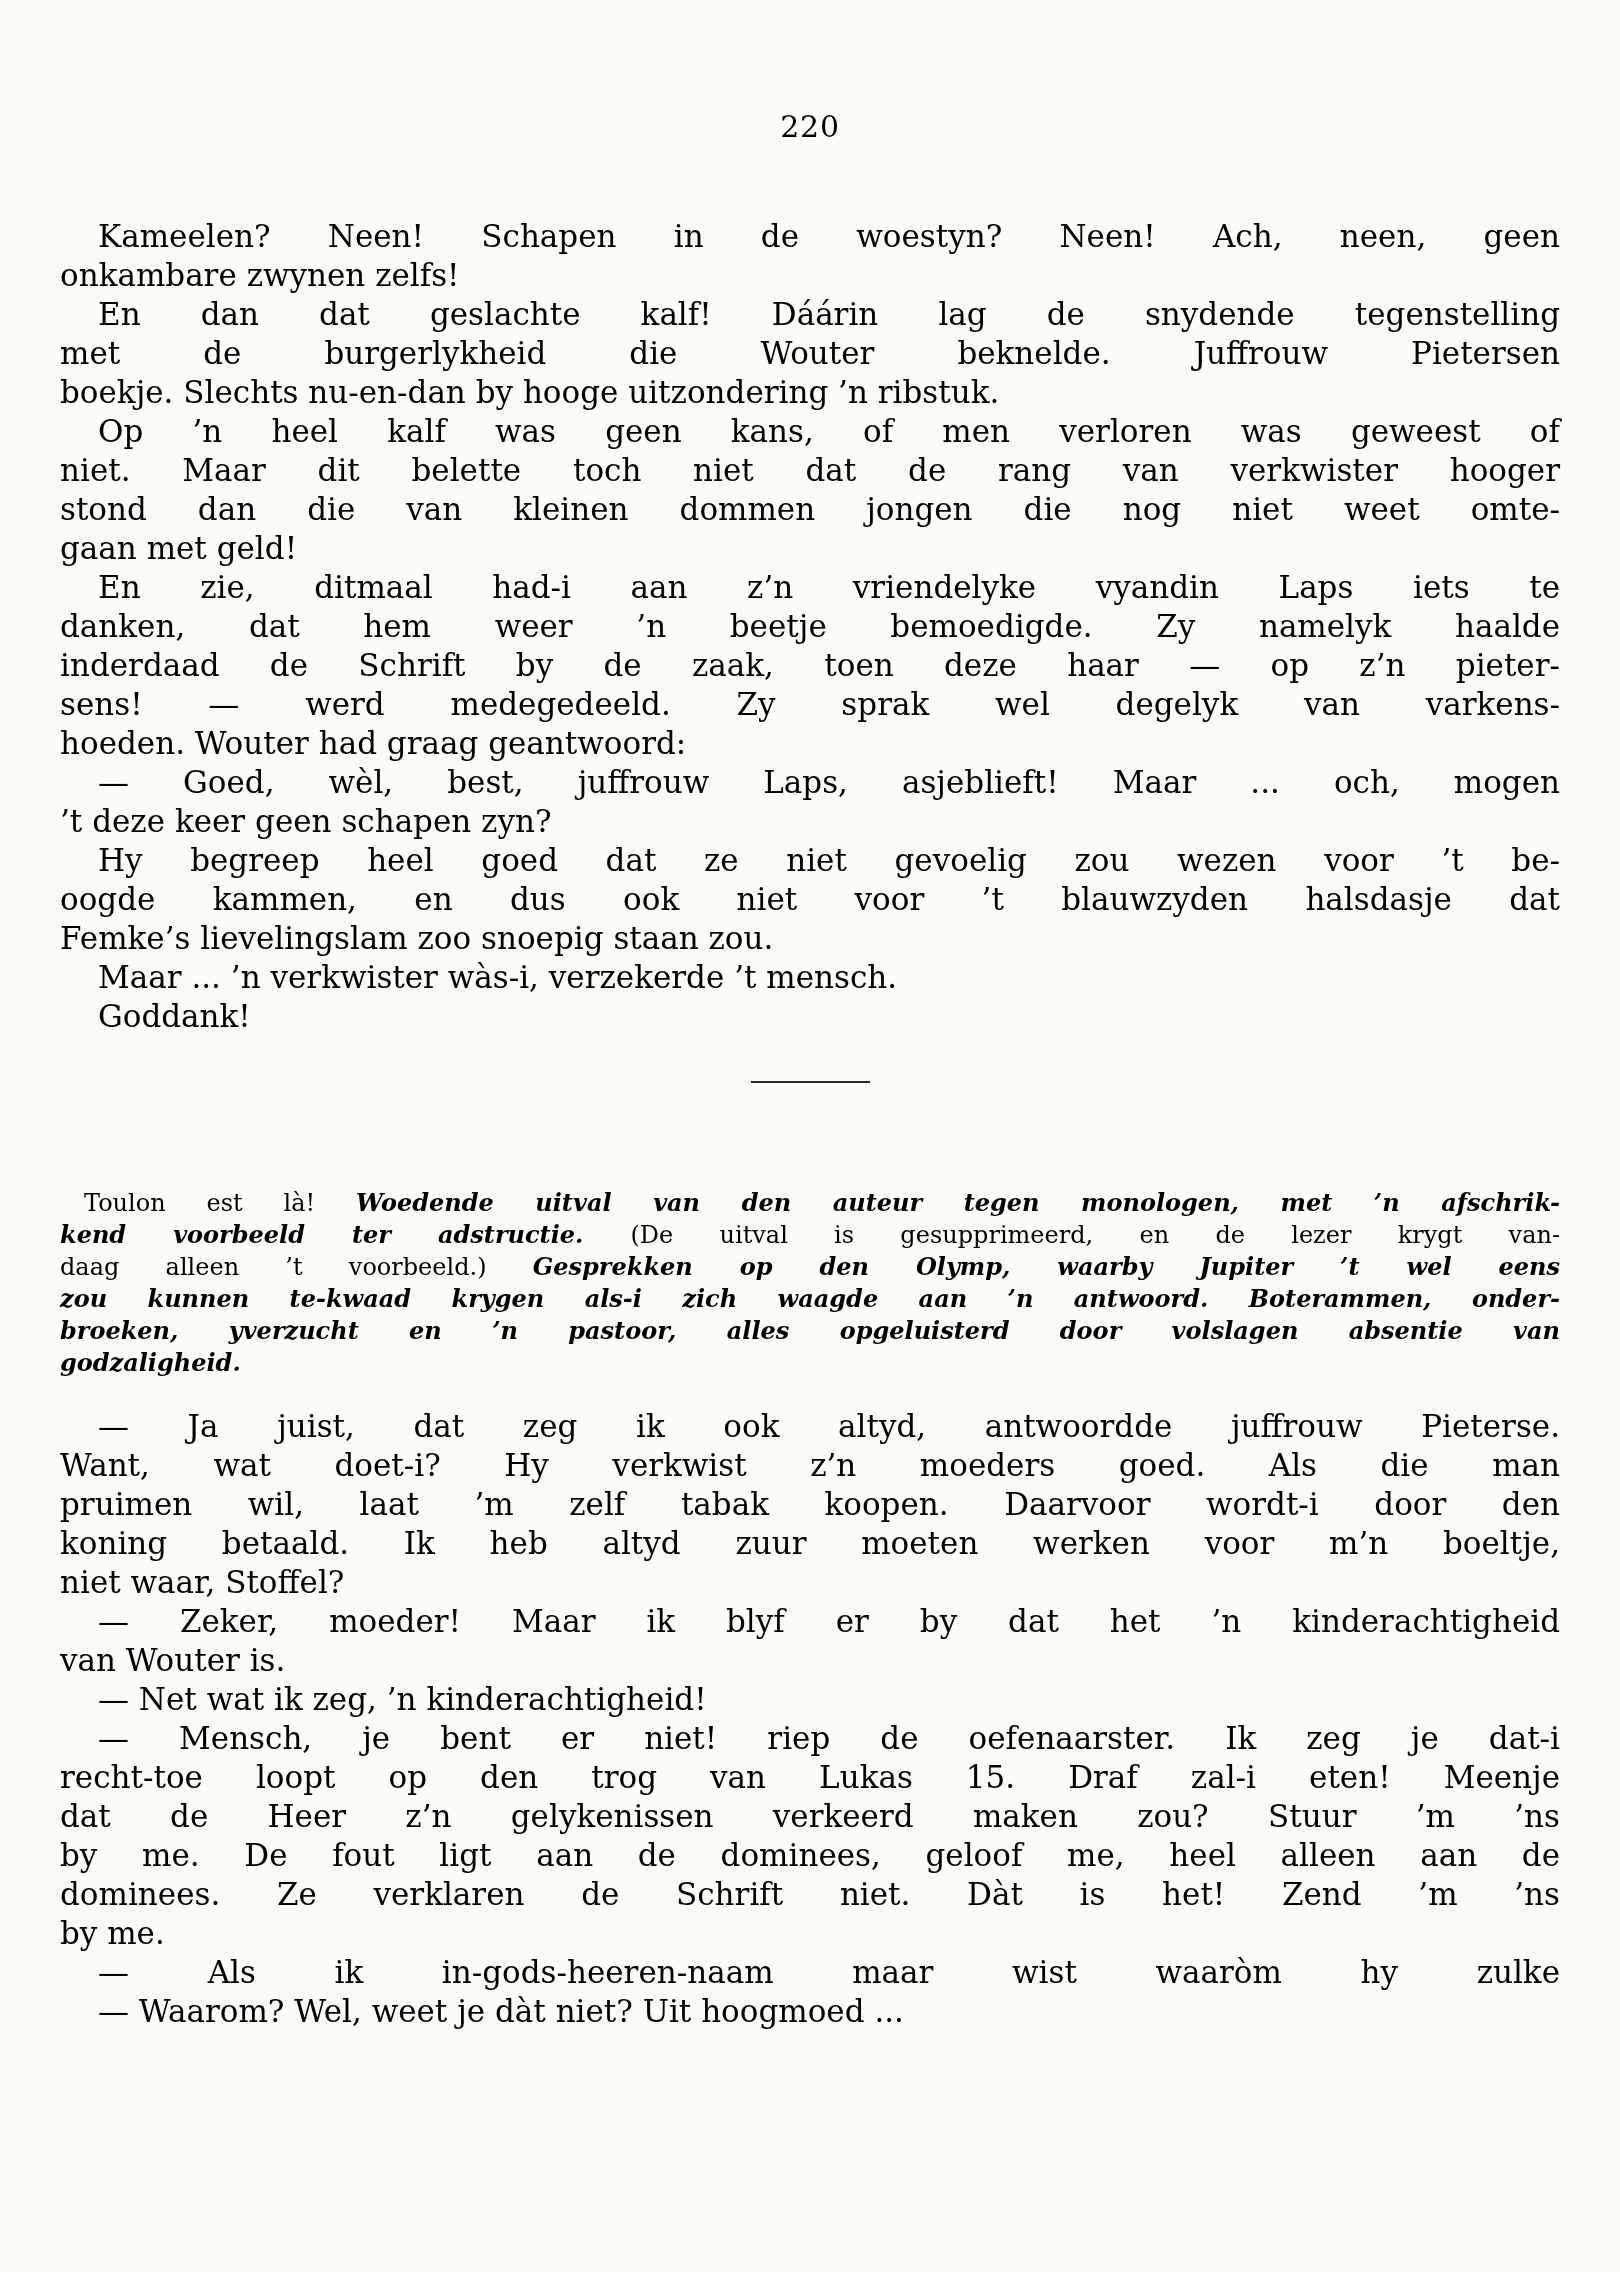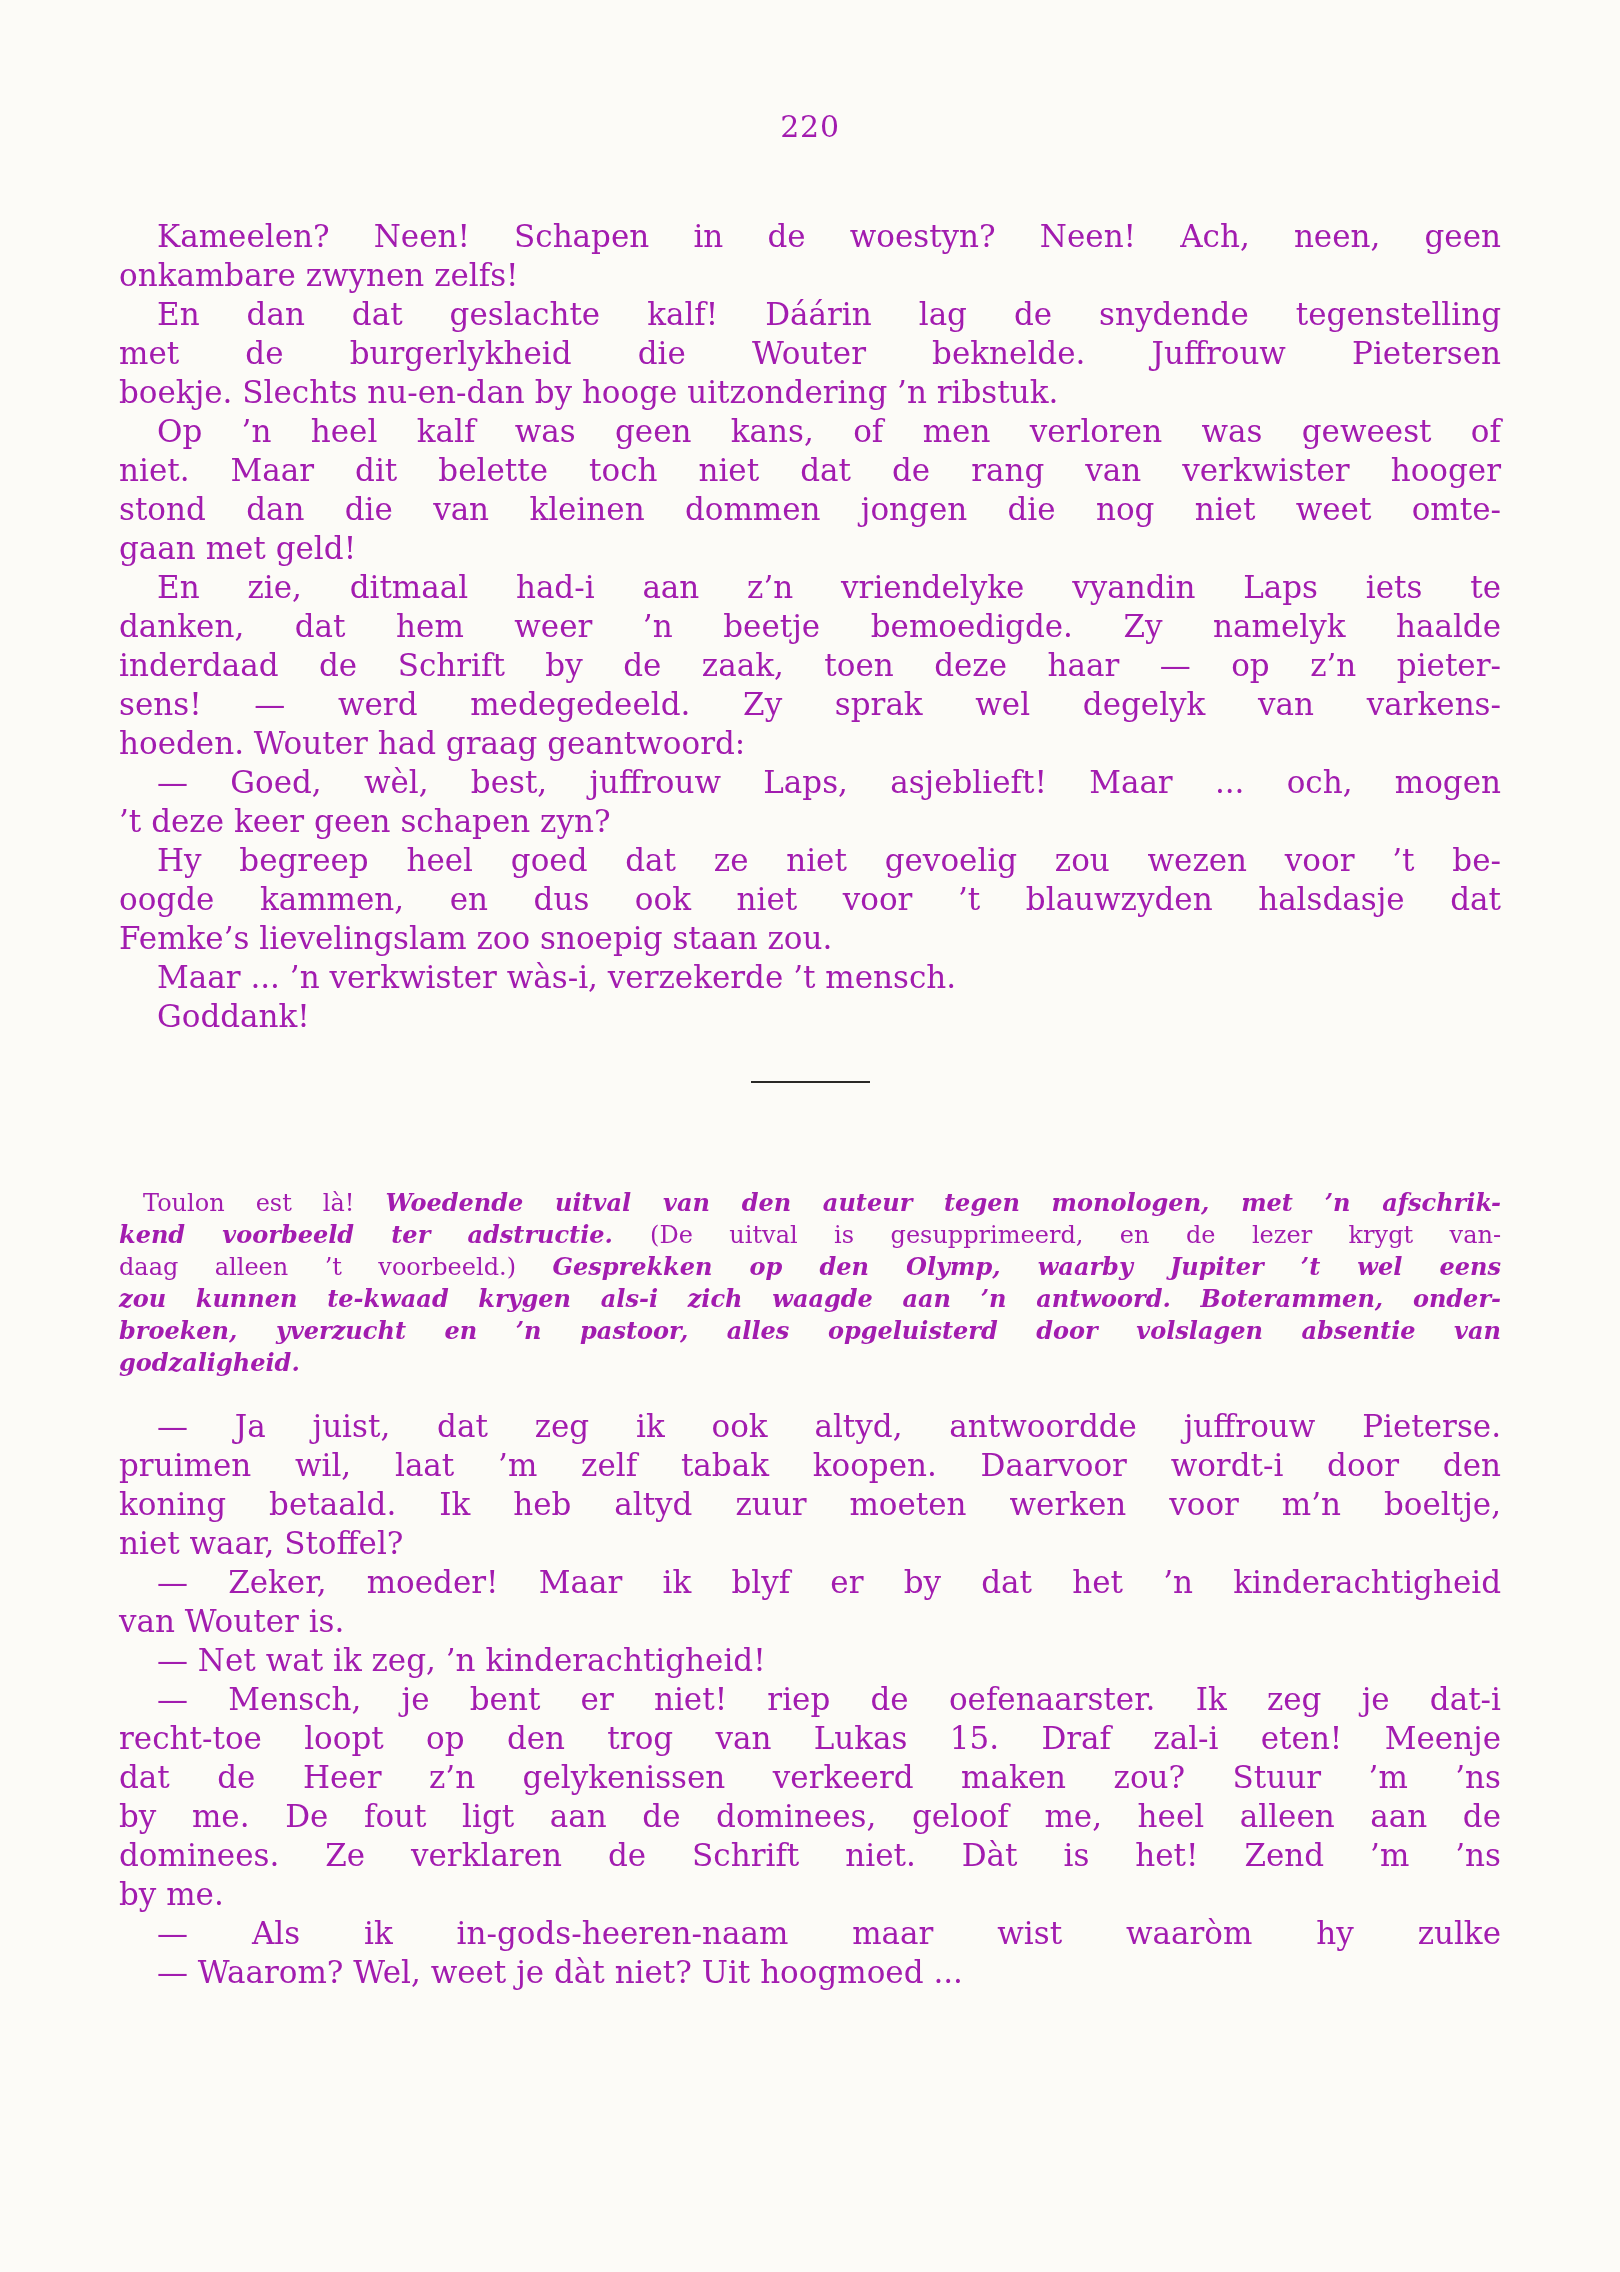--- a/index.html
+++ b/index.html
@@ -1,24 +1,24 @@
 <!DOCTYPE html>
 <html style="font-size:12.7px"><head>
 <meta charset="utf-8">
 <style>
   html,body{margin:0;padding:0;background:#e9e7e2;}
   .page{
     position:relative;
     width:1620px;height:2273px;
     background:#fcfbf7;
-    color:#a21caf;
+    color:#000000;
     font-family:"DejaVu Serif","Liberation Serif",serif;
     overflow:hidden;
     box-sizing:border-box;
-    padding:0 119px;
+    padding:0 60px;
   }
   .page-number{
     margin-top:108px;
     text-align:center;
     font-size:30px;
     line-height:37px;
     letter-spacing:0.8px;
   }
   .text-block{margin-top:72px;}
   .para{margin:0;}
@@ -100,20 +100,21 @@
       <div class="line"><span class="seg-italic">kend voorbeeld ter adstructie. </span><span class="seg-roman">(De uitval is gesupprimeerd, en de lezer krygt van-</span></div>
       <div class="line"><span class="seg-roman">daag alleen ’t voorbeeld.) </span><span class="seg-italic">Gesprekken op den Olymp, waarby Jupiter ’t wel eens</span></div>
       <div class="line"><span class="seg-italic">zou kunnen te-kwaad krygen als-i zich waagde aan ’n antwoord. Boterammen, onder-</span></div>
       <div class="line"><span class="seg-italic">broeken, yverzucht en ’n pastoor, alles opgeluisterd door volslagen absentie van</span></div>
       <div class="line last"><span class="seg-italic">godzaligheid.</span></div>
     </div>
 
   <div class="text-block dialogue-block">
       <div class="para">
         <div class="line first">— Ja juist, dat zeg ik ook altyd, antwoordde juffrouw Pieterse.</div>
+        <div class="line">Want, wat doet-i? Hy verkwist z’n moeders goed. Als die man</div>
         <div class="line">pruimen wil, laat ’m zelf tabak koopen. Daarvoor wordt-i door den</div>
         <div class="line">koning betaald. Ik heb altyd zuur moeten werken voor m’n boeltje,</div>
         <div class="line last">niet waar, Stoffel?</div>
       </div>
       <div class="para">
         <div class="line first">— Zeker, moeder! Maar ik blyf er by dat het ’n kinderachtigheid</div>
         <div class="line last">van Wouter is.</div>
       </div>
       <div class="para">
         <div class="line first last">— Net wat ik zeg, ’n kinderachtigheid!</div>

